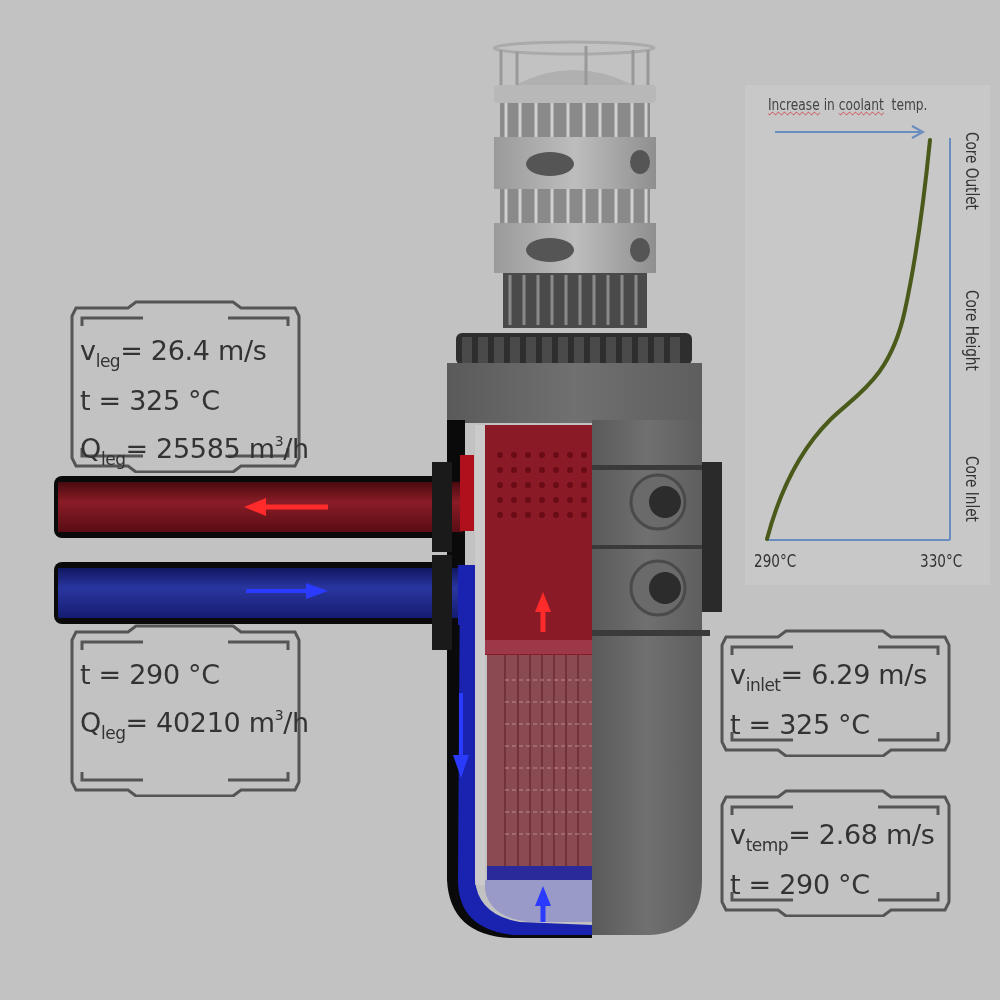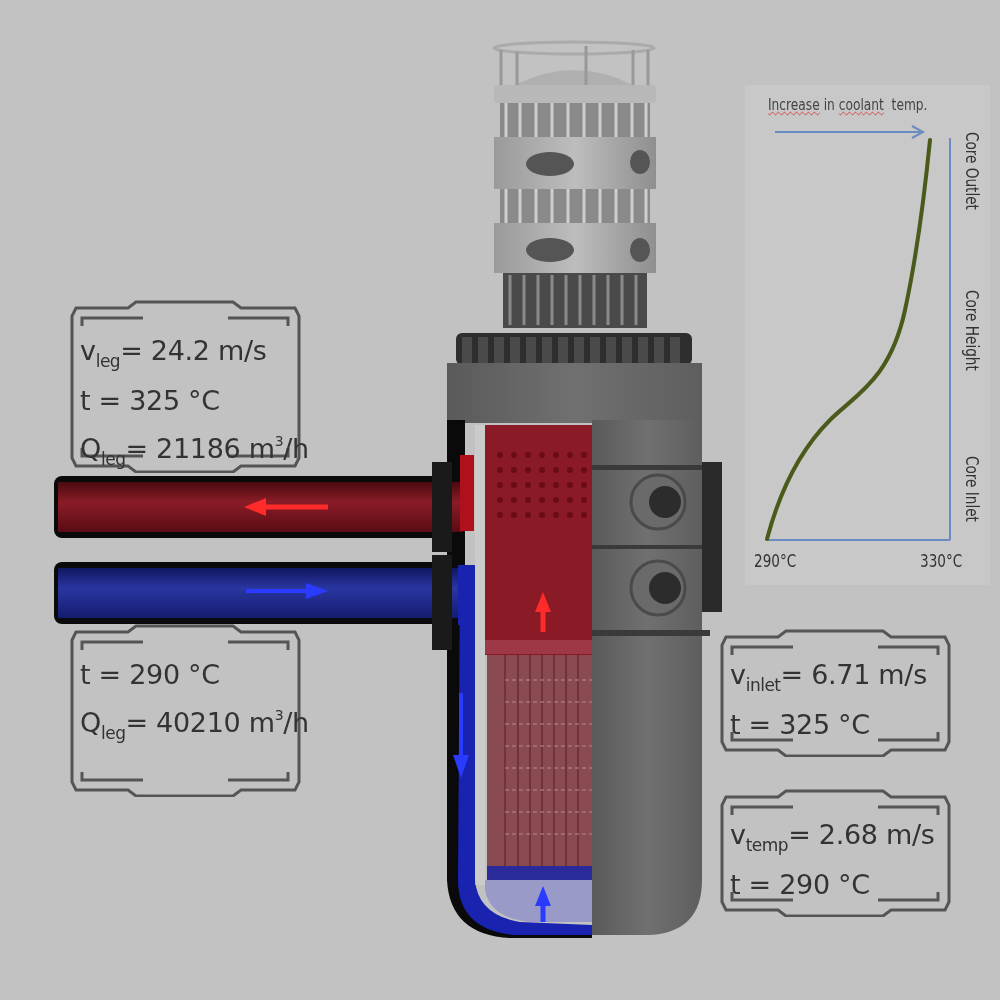--- a/index.html
+++ b/index.html
@@ -243,44 +243,44 @@
     <polygon points="543,886 535,906 551,906" fill="#2a3aff"></polygon>
   </g>
 </svg>
 
 <div class="frame" style="left:68px;top:298px;width:235px;height:175px">
   <svg width="235" height="175">
     <path d="M8 10 L60 10 L68 4 L165 4 L173 10 L227 10 L231 18 L231 160 L227 168 L173 168 L165 174 L68 174 L60 168 L8 168 L4 160 L4 18 Z" fill="none" stroke="#555" stroke-width="3"></path>
     <path d="M14 28 L14 20 L75 20 M160 20 L220 20 L220 28 M14 150 L14 158 L75 158 M160 158 L220 158 L220 150" fill="none" stroke="#555" stroke-width="3"></path>
   </svg>
   <div class="lines" style="top:33px">
-    <div><span>v</span><sub>leg</sub><span>= 24.2 m/s</span></div>
+    <div><span>v</span><sub>leg</sub><span>= 26.4 m/s</span></div>
     <div><span>t</span><span style="white-space:pre"> = 325 °C</span></div>
-    <div><span>Q</span><sub>leg</sub><span>= 21186 m</span><sup>3</sup><span>/h</span></div>
+    <div><span>Q</span><sub>leg</sub><span>= 25585 m</span><sup>3</sup><span>/h</span></div>
   </div>
 </div>
 
 <div class="frame" style="left:68px;top:622px;width:235px;height:175px">
   <svg width="235" height="175">
     <path d="M8 10 L60 10 L68 4 L165 4 L173 10 L227 10 L231 18 L231 160 L227 168 L173 168 L165 174 L68 174 L60 168 L8 168 L4 160 L4 18 Z" fill="none" stroke="#555" stroke-width="3"></path>
     <path d="M14 28 L14 20 L75 20 M160 20 L220 20 L220 28 M14 150 L14 158 L75 158 M160 158 L220 158 L220 150" fill="none" stroke="#555" stroke-width="3"></path>
   </svg>
   <div class="lines" style="top:33px">
     <div><span>t</span><span style="white-space:pre"> = 290 °C</span></div>
     <div><span>Q</span><sub>leg</sub><span>= 40210 m</span><sup>3</sup><span>/h</span></div>
   </div>
 </div>
 
 <div class="frame" style="left:718px;top:627px;width:235px;height:130px">
   <svg width="235" height="130">
     <path d="M8 10 L60 10 L68 4 L165 4 L173 10 L227 10 L231 18 L231 115 L227 123 L173 123 L165 129 L68 129 L60 123 L8 123 L4 115 L4 18 Z" fill="none" stroke="#555" stroke-width="3"></path>
     <path d="M14 28 L14 20 L75 20 M160 20 L220 20 L220 28 M14 105 L14 113 L75 113 M160 113 L220 113 L220 105" fill="none" stroke="#555" stroke-width="3"></path>
   </svg>
   <div class="lines" style="top:28px">
-    <div><span>v</span><sub>inlet</sub><span>= 6.71 m/s</span></div>
+    <div><span>v</span><sub>inlet</sub><span>= 6.29 m/s</span></div>
     <div><span>t</span><span style="white-space:pre"> = 325 °C</span></div>
   </div>
 </div>
 
 <div class="frame" style="left:718px;top:787px;width:235px;height:130px">
   <svg width="235" height="130">
     <path d="M8 10 L60 10 L68 4 L165 4 L173 10 L227 10 L231 18 L231 115 L227 123 L173 123 L165 129 L68 129 L60 123 L8 123 L4 115 L4 18 Z" fill="none" stroke="#555" stroke-width="3"></path>
     <path d="M14 28 L14 20 L75 20 M160 20 L220 20 L220 28 M14 105 L14 113 L75 113 M160 113 L220 113 L220 105" fill="none" stroke="#555" stroke-width="3"></path>
   </svg>
   <div class="lines" style="top:28px">

